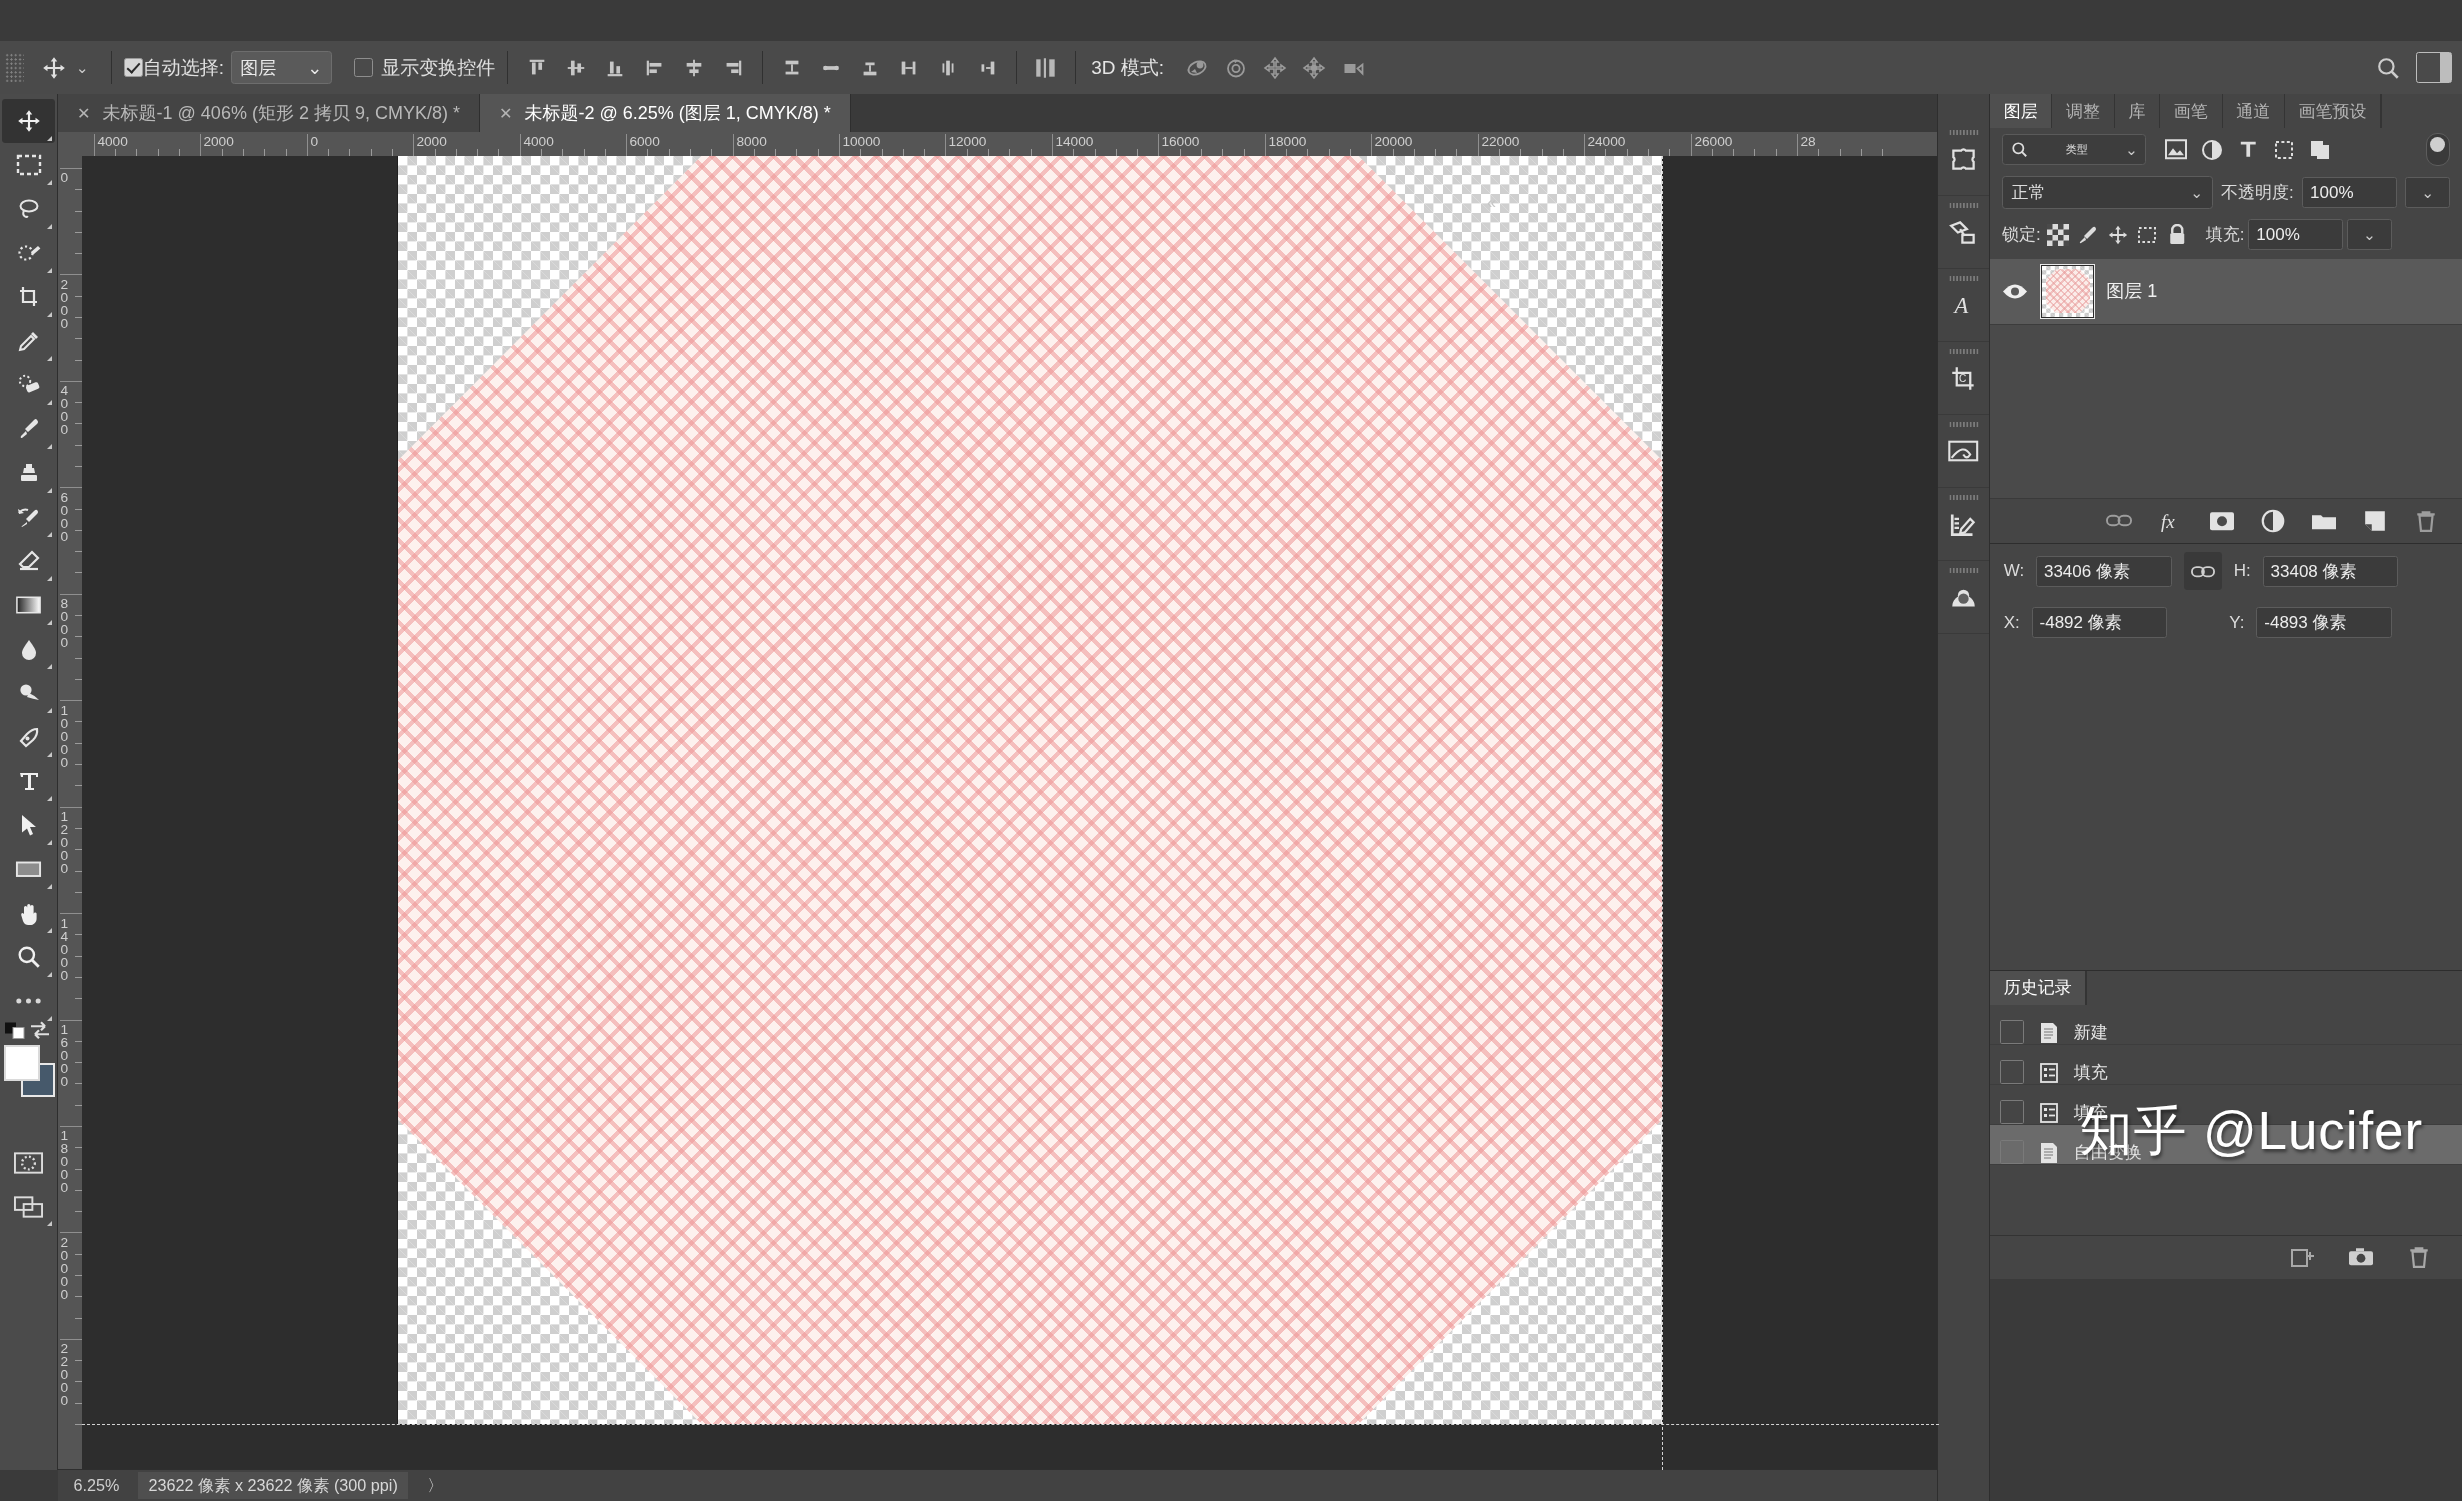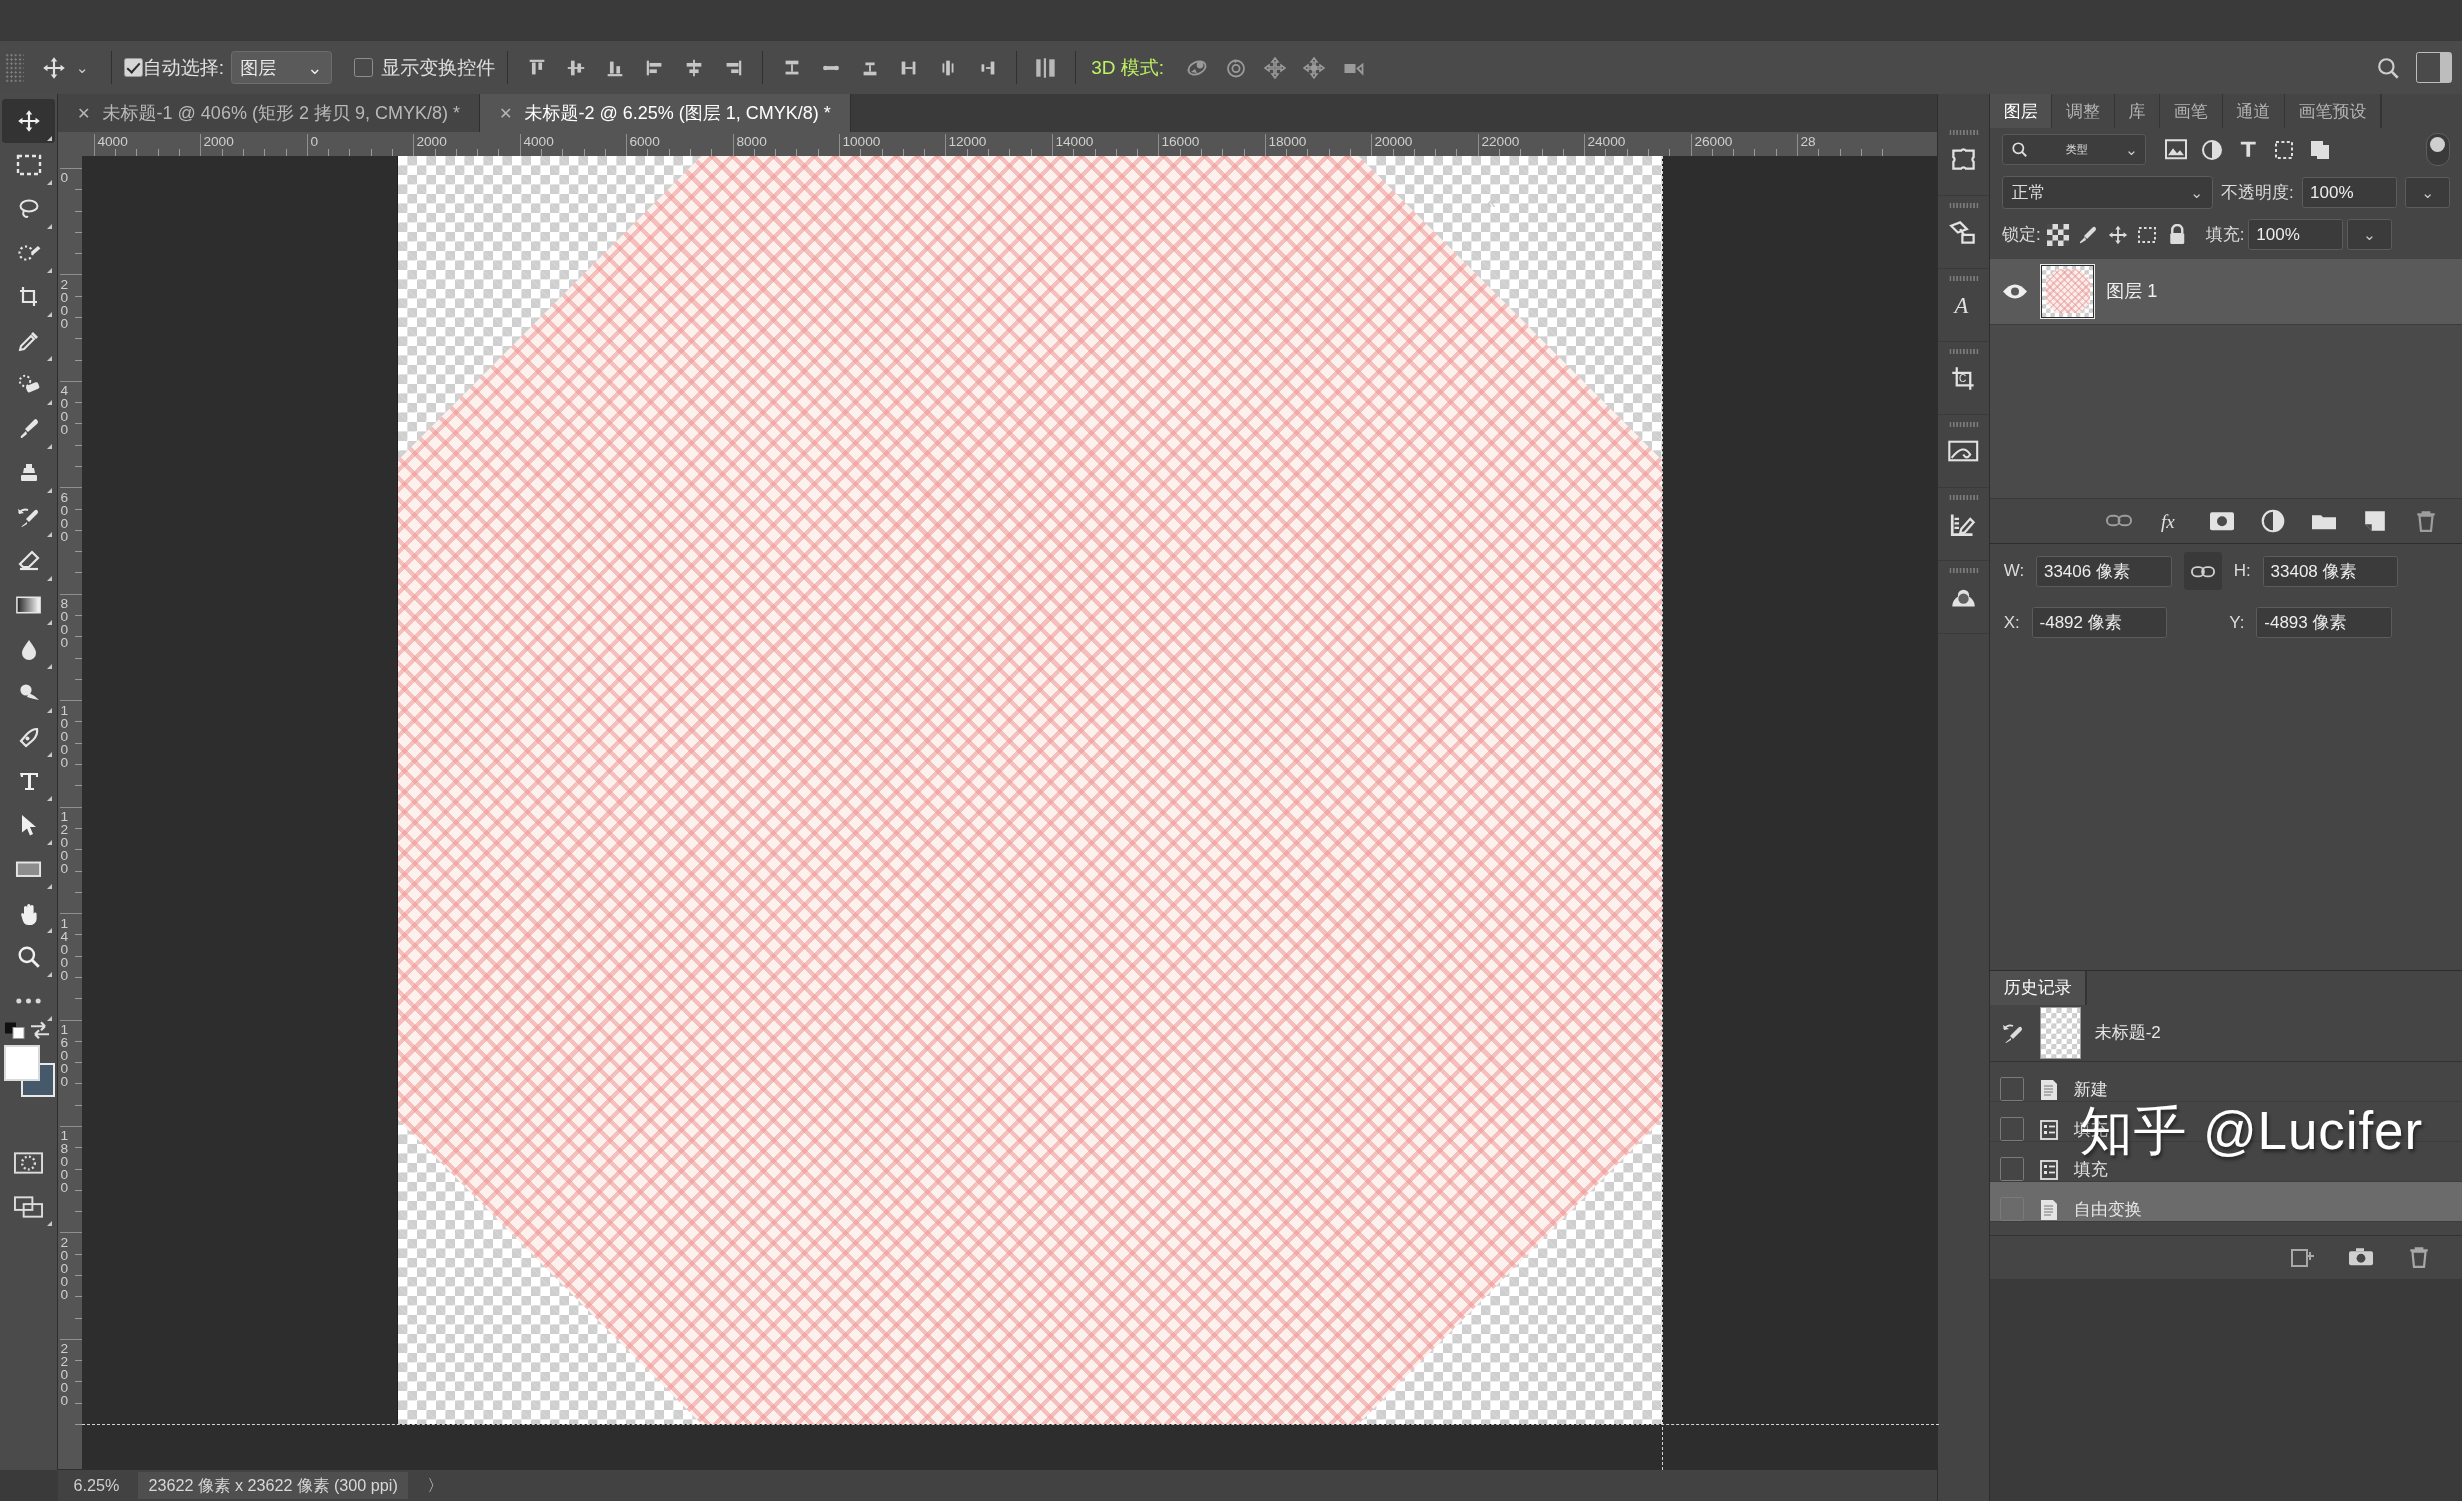--- a/index.html
+++ b/index.html
@@ -34,21 +34,21 @@
     border:solid #2b2b2b;border-width:0 2.6px 2.6px 0;transform:rotate(42deg);}
   .chk.off{background:#4a4a4a;border-color:#8e8e8e;}
   .opt-label{font-size:19px;color:#e0e0e0;white-space:nowrap;}
   .combo{height:31px;min-width:82px;background:#5a5a5a;border:0.9px solid #6d6d6d;border-radius:3.4px;
     display:flex;align-items:center;justify-content:space-between;padding:0 8.5px;gap:12px;}
   .combo span{font-size:18px;color:#eaeaea;}
   .chev{font-size:15.4px;color:#cfcfcf;line-height:1;}
   .align-grp{display:flex;align-items:center;gap:5.1px;}
   .align-btn{width:34px;height:34px;display:flex;align-items:center;justify-content:center;border-radius:2.6px;}
   .align-btn svg{display:block;}
-  .d3label{font-size:19px;color:#bef264;margin:0 13.7px 0 3.4px;}
+  .d3label{font-size:19px;color:#e5e5e5;margin:0 13.7px 0 3.4px;}
   .icon-btn{width:39px;height:36px;display:flex;align-items:center;justify-content:center;}
   .opt-right{margin-left:auto;display:flex;align-items:center;gap:8.5px;padding-right:10.3px;}
   .ws-btn{width:34px;height:29px;border:1.7px solid #bdbdbd;border-radius:2.6px;position:relative;}
   .ws-btn:after{content:"";position:absolute;right:0;top:0;bottom:0;width:11px;background:#bdbdbd;}
 
   
   .toolbox{position:absolute;left:0;top:94px;width:58px;bottom:31px;background:#4b4b4b;
     border-right:0.9px solid #2e2e2e;padding-top:5.1px;box-sizing:border-box;}
   .tool{position:relative;width:53px;height:44px;margin:0 auto;display:flex;align-items:center;justify-content:center;}
   .tool.active{background:#333333;border-radius:3.4px;}
@@ -1024,32 +1024,20 @@
       <div style="height:316px;background:#454545"></div>
     </div>
 
     <div class="pan" style="position:relative;height:308px;border-bottom:none">
       <div class="pan-tabs">
         <div class="ptab active">
             <span>历史记录</span>
           </div>
         <div class="filler"></div>
       </div>
-      <div class="hist-snap">
-        <div style="width:26px;display:flex;align-items:center;justify-content:center">
-          <svg width="24" height="22" viewBox="0 0 24 22">
-              <path d="M20 5 q2 2 0 4 l-8 8 -3-3 8-8 q2-2 3-1z" fill="#dcdcdc"></path>
-              <path d="M10 16 l-5 4 q-1 1 0 1 l5-3z" fill="#dcdcdc"></path>
-              <path d="M3 7 q4-5 9-3" fill="none" stroke="#dcdcdc" stroke-width="1.8"></path>
-              <path d="M2 3 l1 5 5-1z" fill="#dcdcdc"></path>
-            </svg>
-          </div>
-        <div class="snap-thumb"></div>
-        <span class="hist-label">未标题-2</span>
-      </div>
 
       <div class="hist-item">
         <div class="hist-box"></div>
         <svg width="22" height="22" viewBox="0 0 20 22">
             <path d="M2 1 h12 l4 4 v16 H2z" fill="#e4e4e4"></path>
             <path d="M5 7 h9 M5 10 h9 M5 13 h9 M5 16 h7" stroke="#9a9a9a" stroke-width="1.4"></path>
           </svg>
         <span class="hist-label">新建</span>
       </div>
       <div class="hist-item">

